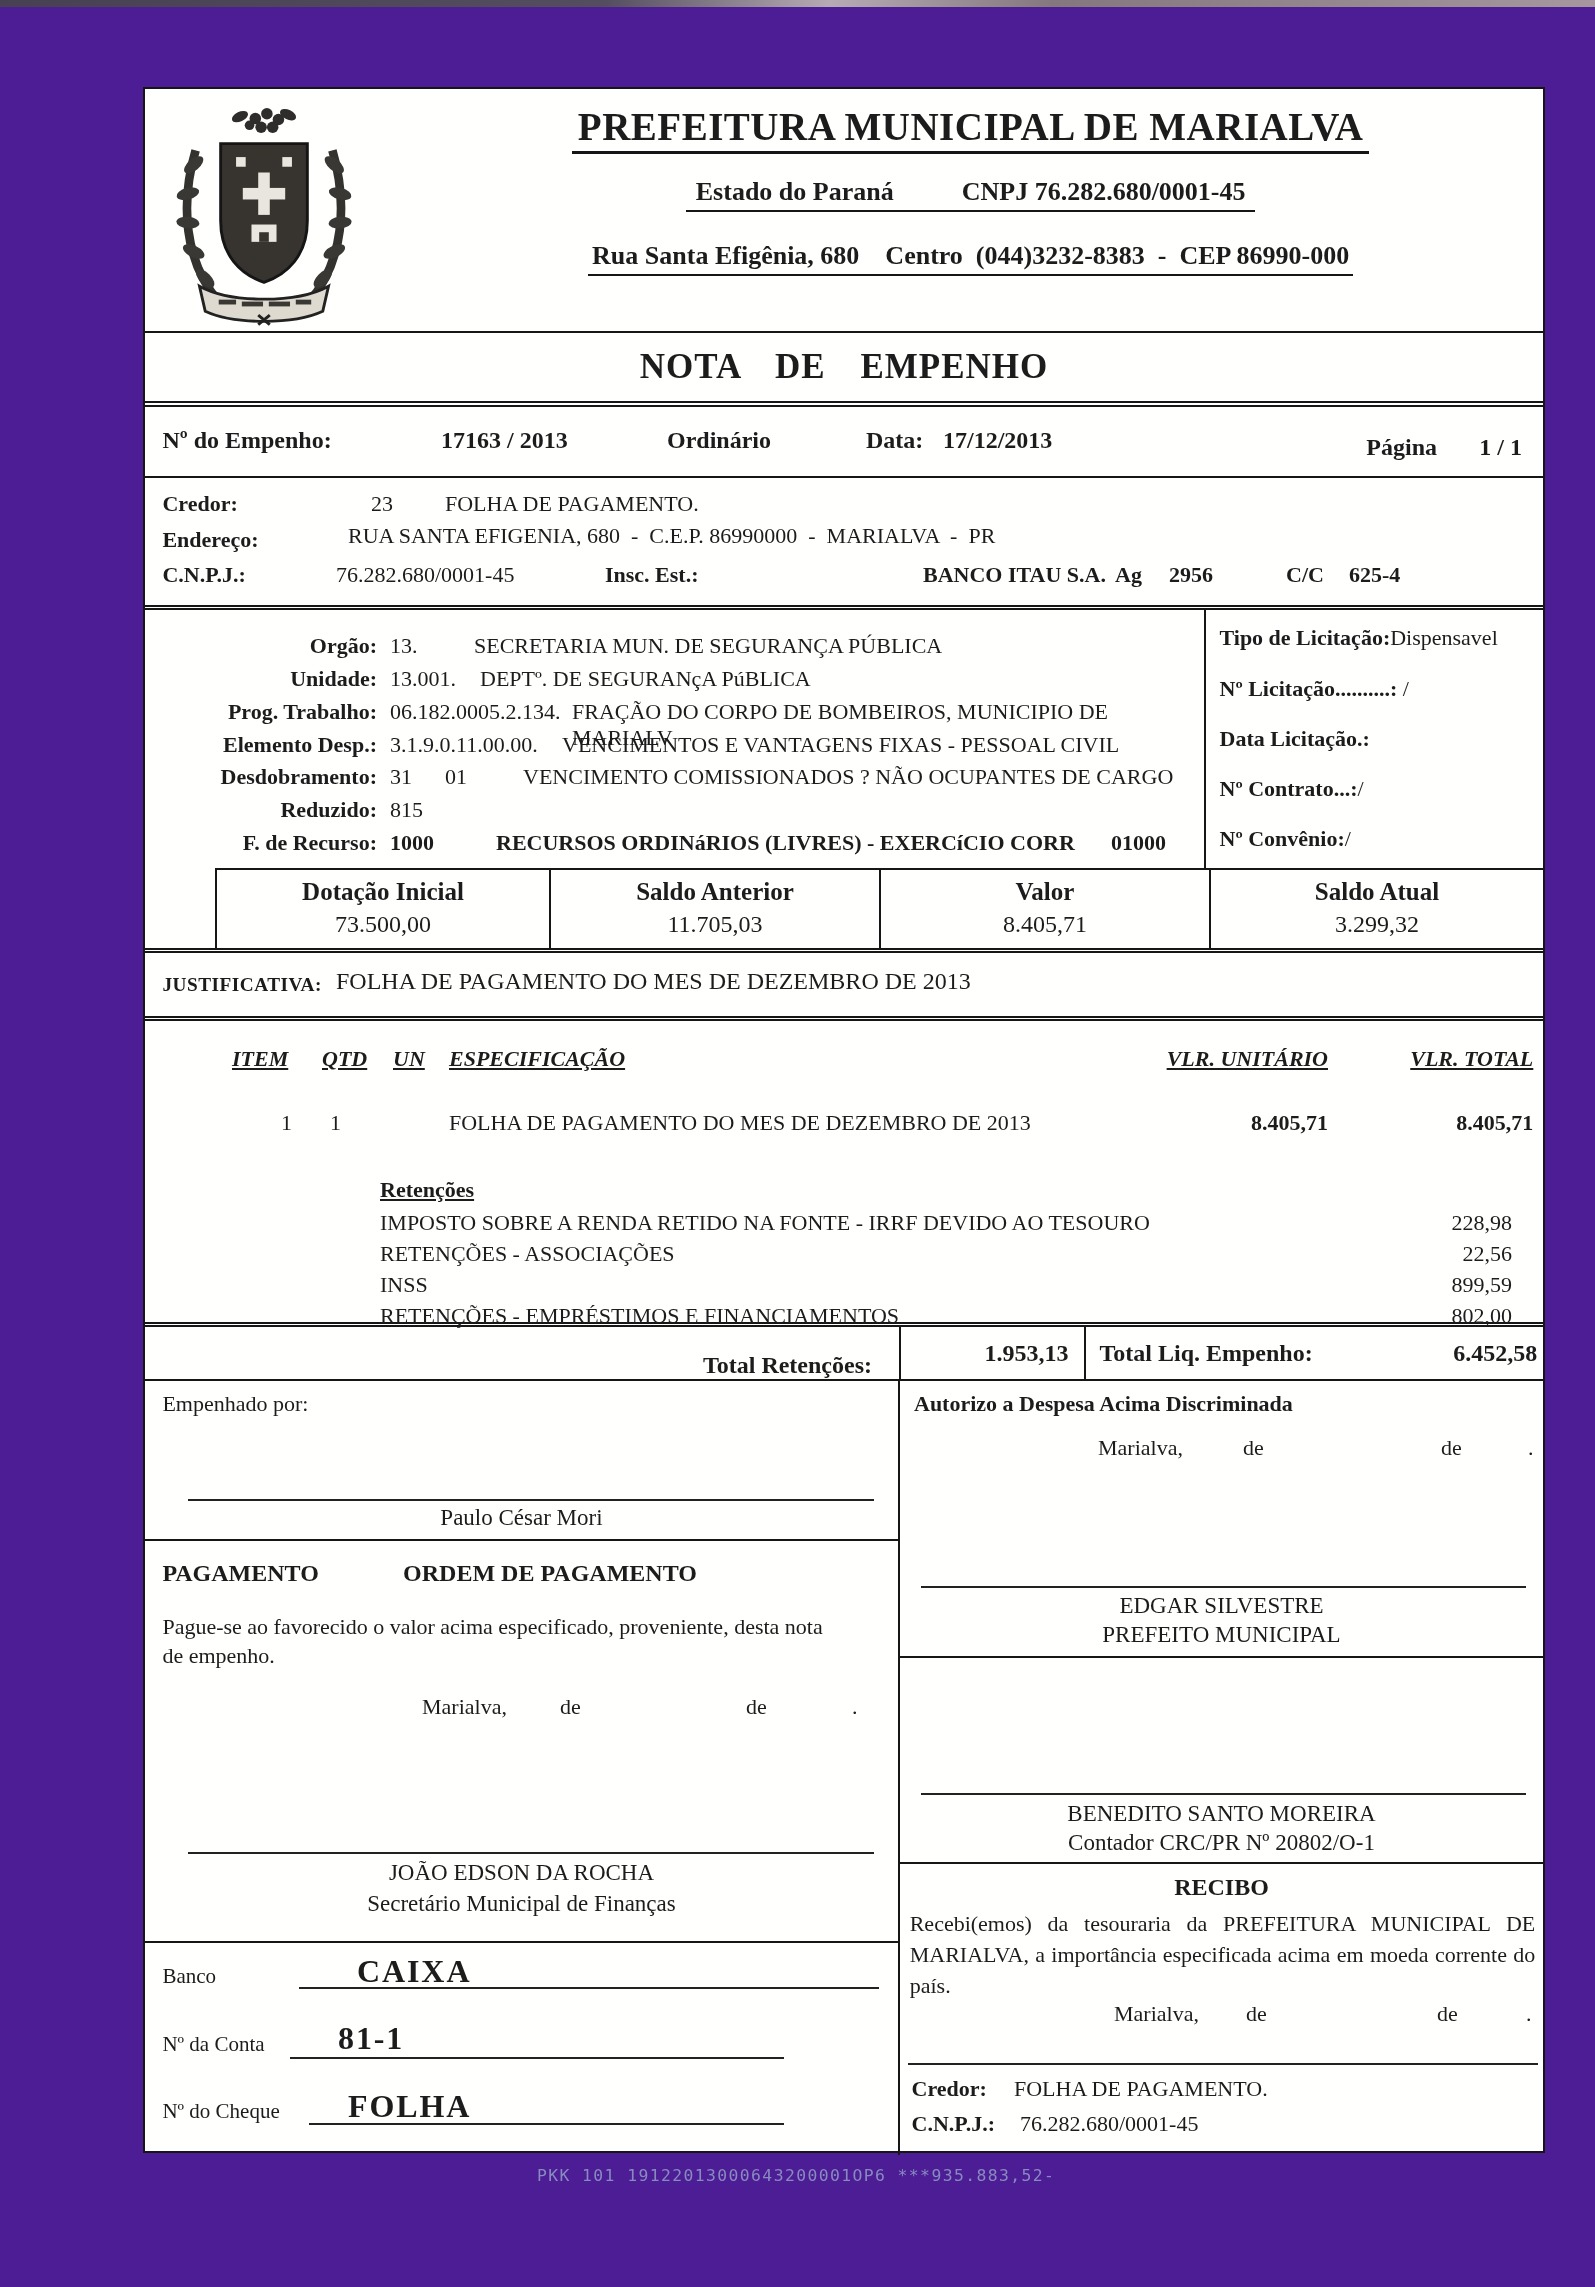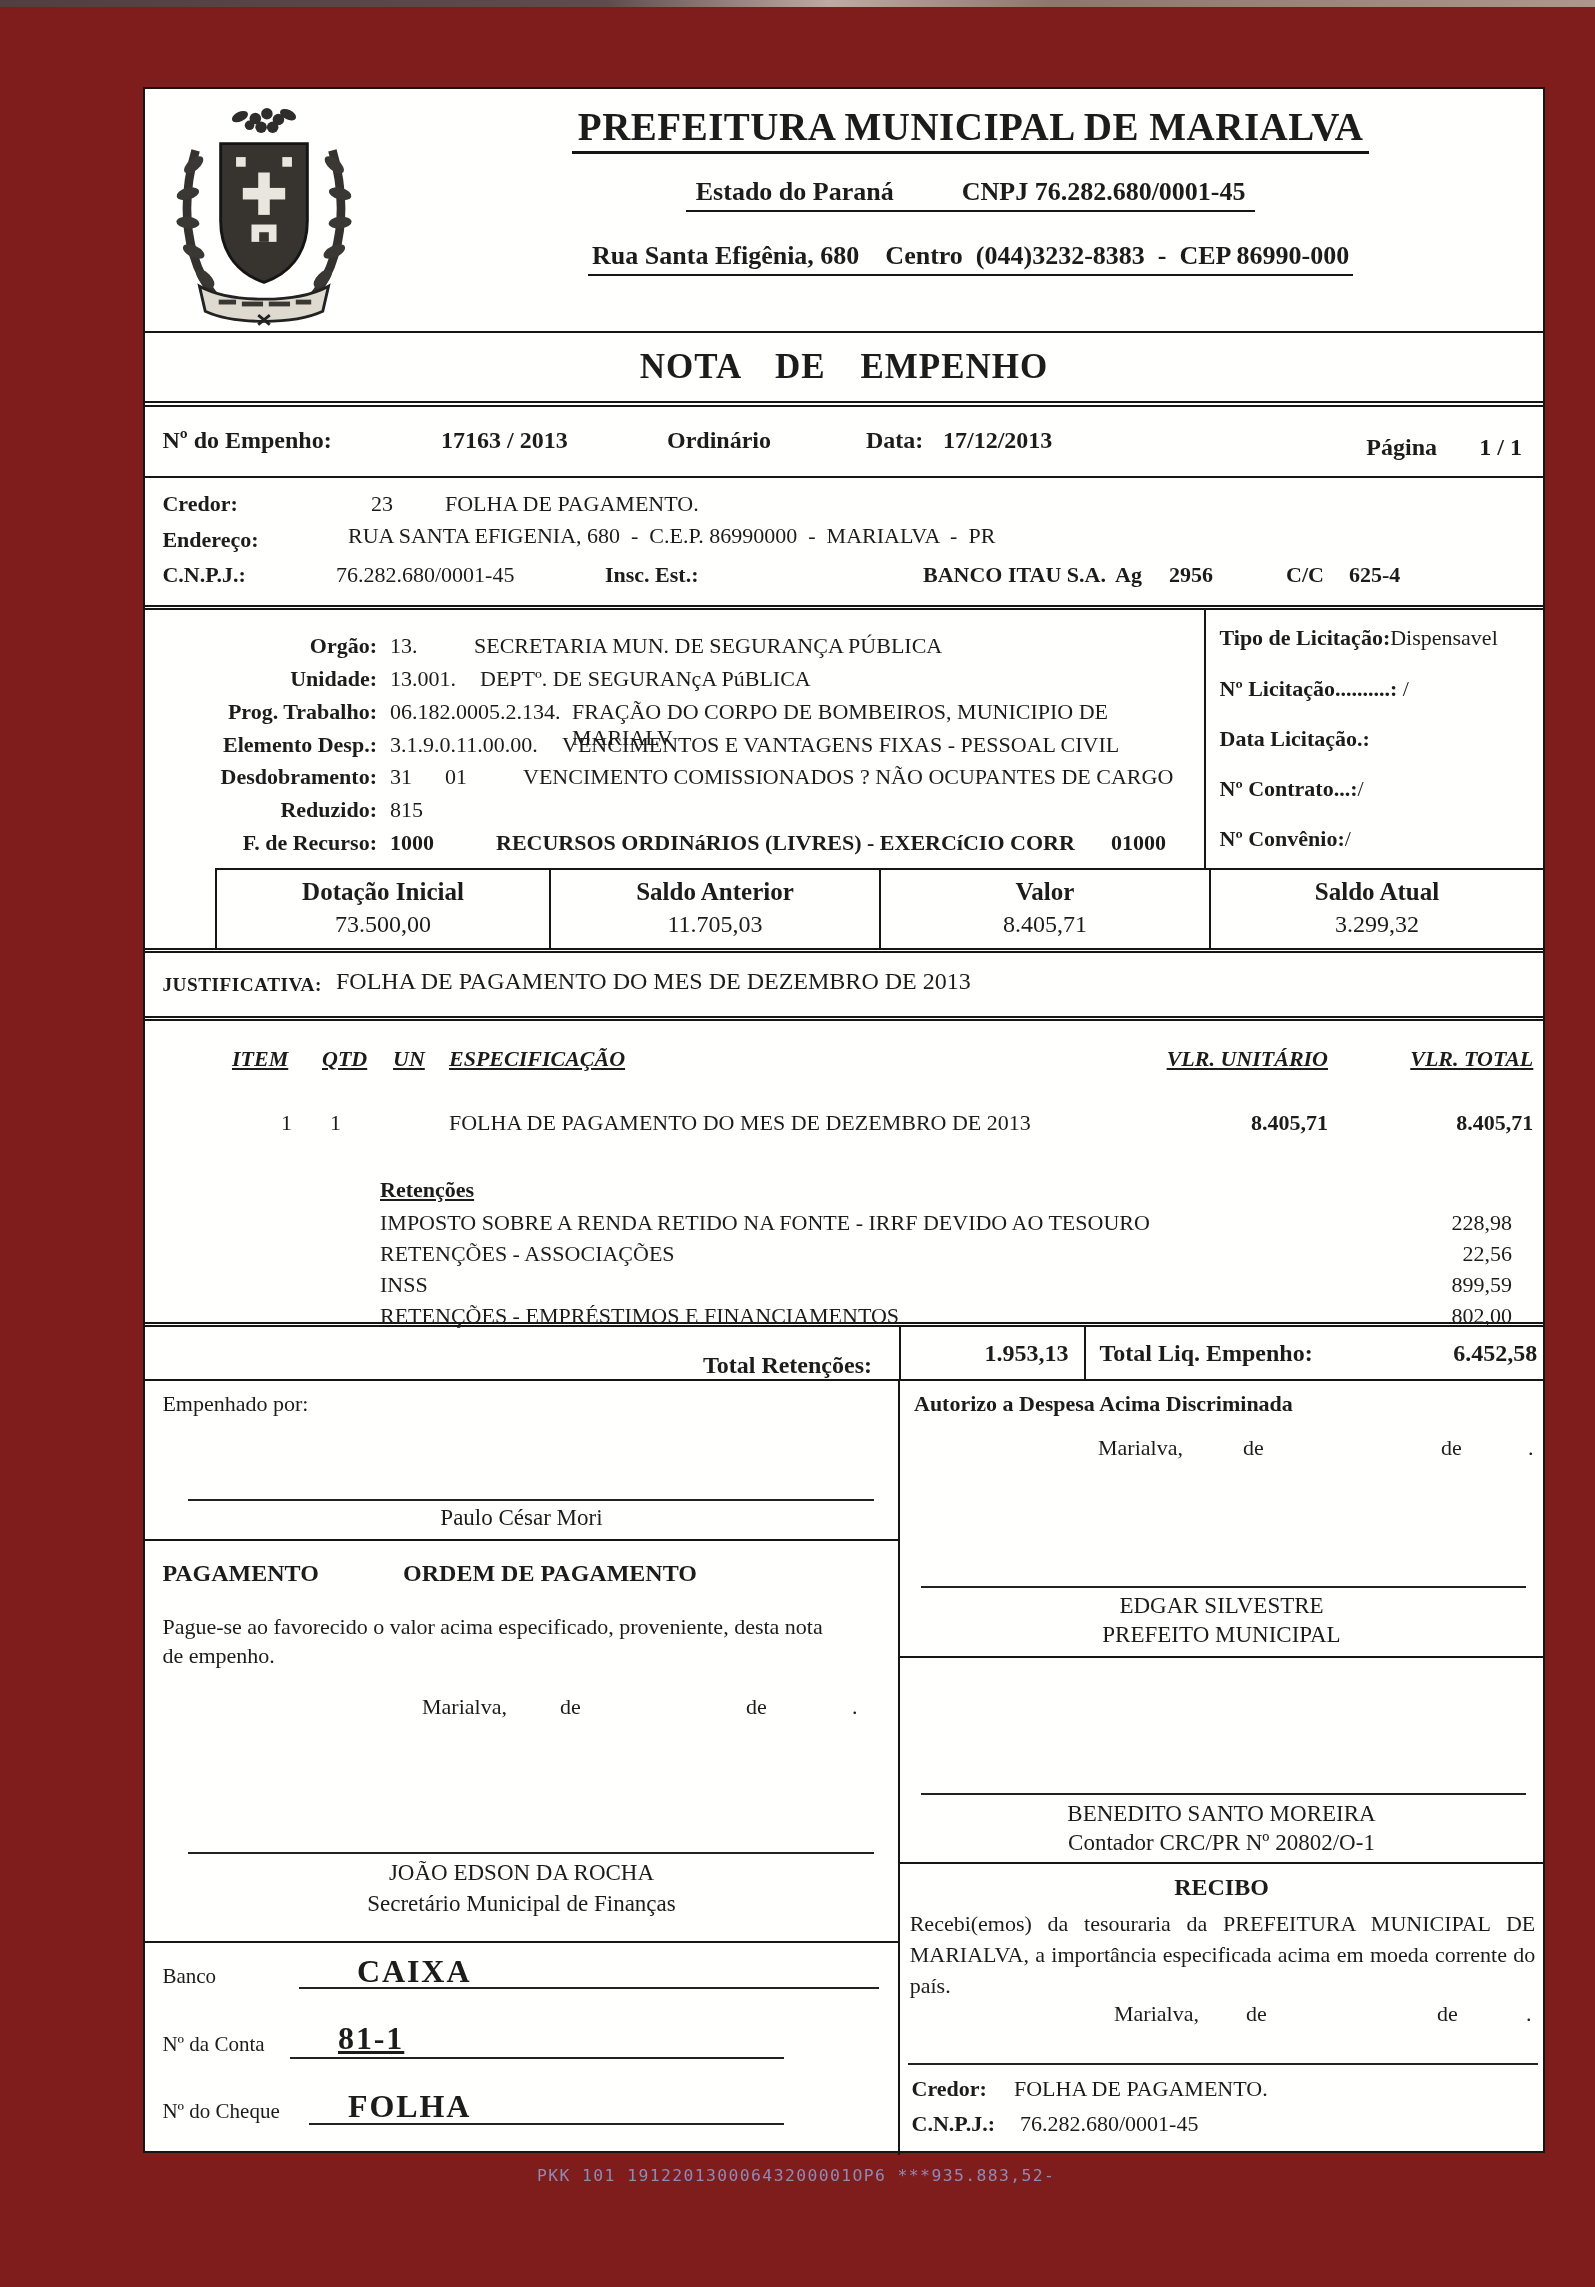--- a/index.html
+++ b/index.html
@@ -1,17 +1,17 @@
 <!DOCTYPE html>
 <html><head>
 <meta charset="utf-8">
 <style>
   html,body{margin:0;padding:0;background:#ffffff;}
   *{box-sizing:border-box;}
-  .page{position:relative;width:1595px;height:2287px;background:#7f1d1d;overflow:hidden;
+  .page{position:relative;width:1595px;height:2287px;background:#4c1d95;overflow:hidden;
         font-family:"Liberation Serif","DejaVu Serif",serif;color:#1c1c1c;font-size:22px;}
   .abs{position:absolute;}
   .pre{white-space:pre;}
   .b{font-weight:bold;}
   .scan-top{position:absolute;top:0;left:0;width:100%;height:6.8px;
             background:linear-gradient(90deg,#474747 0%,#565656 38%,#c9c4ba 52%,#8e877a 66%,#a29a8d 84%,#b5ad9f 100%);opacity:.85;}
   .form{position:absolute;left:143px;top:87px;width:1402px;height:2066px;border:2.9px solid #161616;background:#fffffe;}
   .sec{position:absolute;left:0;width:100%;}
   .sec-header{top:0;height:244px;border-bottom:2.9px solid #161616;}
   .sec-title{top:244px;height:74px;border-bottom:6.8px double #161616;text-align:center;}
@@ -317,21 +317,21 @@
           <div class="sigline" style="left:43px;right:24px;top:311px;"></div>
           <div class="signame" style="top:319px;">JOÃO EDSON DA ROCHA</div>
           <div class="signame" style="top:350px;">Secretário Municipal de Finanças</div>
         </div>
 
         <div class="bx bx-ban">
           <span class="abs" style="left:17.4px;top:21px;font-size:21px;">Banco</span>
           <span class="abs bank-val" style="left:212px;top:9.7px;">CAIXA</span>
           <div class="sigline" style="left:154px;right:19.3px;top:44px;"></div>
           <span class="abs" style="left:17.4px;top:89px;font-size:21px;">Nº da Conta</span>
-          <span class="abs bank-val" style="left:193px;top:77px;text-decoration:underline;">81-1</span>
+          <span class="abs bank-val" style="left:193px;top:77px;">81-1</span>
           <div class="sigline" style="left:145px;right:114px;top:114px;"></div>
           <span class="abs" style="left:17.4px;top:156px;font-size:21px;">Nº do Cheque</span>
           <span class="abs bank-val" style="left:203px;top:145px;">FOLHA</span>
           <div class="sigline" style="left:164px;right:114px;top:180px;"></div>
         </div>
       </div>
 
       <div class="col-r">
         <div class="bx bx-aut">
           <span class="abs b" style="left:14px;top:9.7px;">Autorizo a Despesa Acima Discriminada</span>

